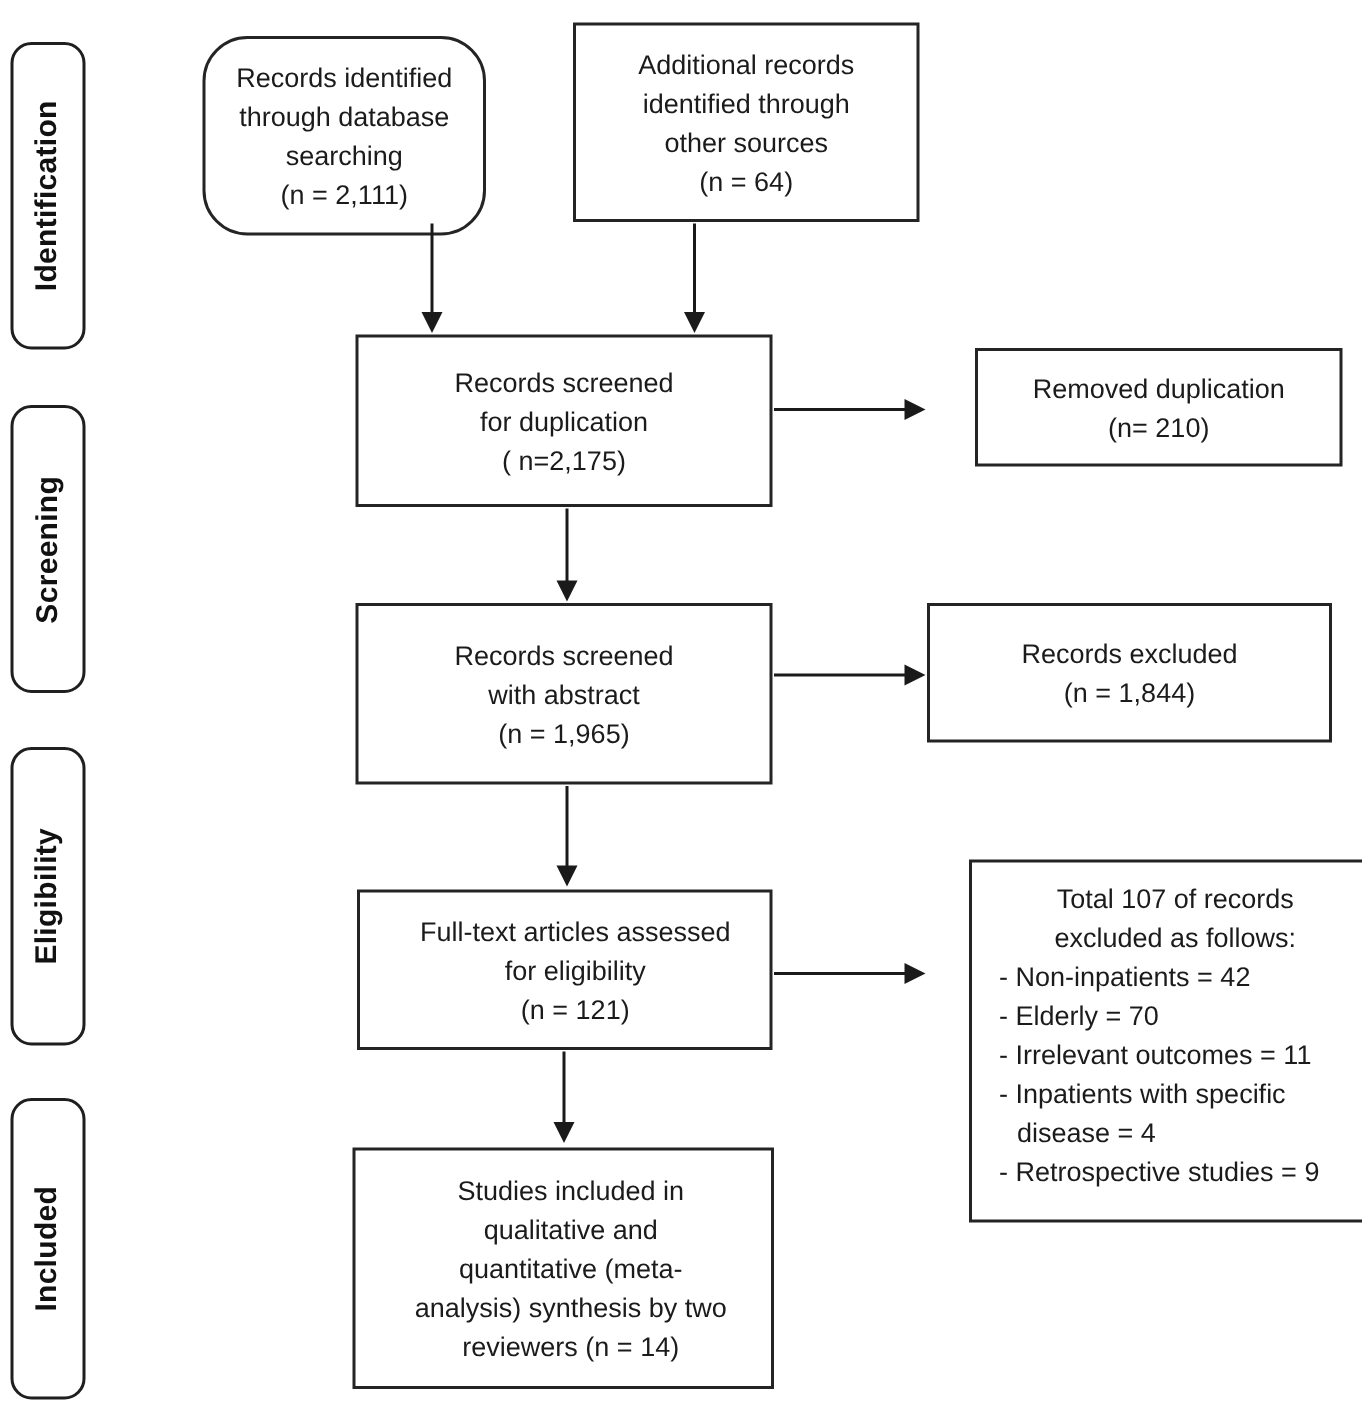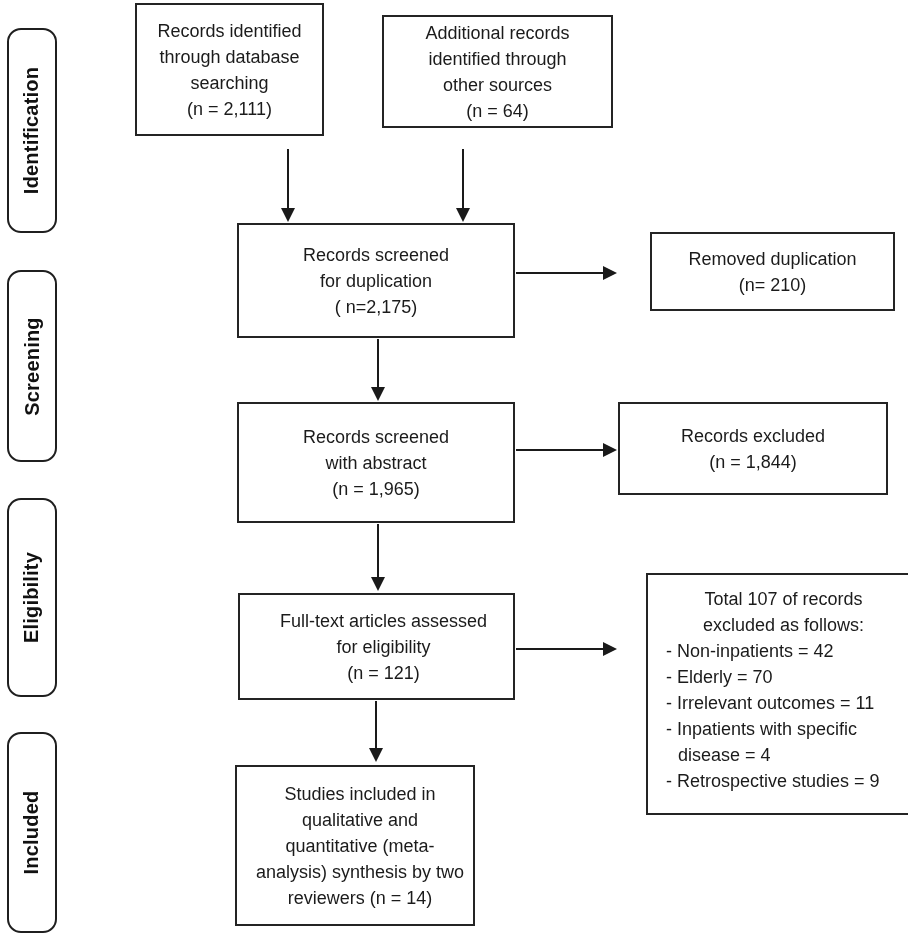--- a/index.html
+++ b/index.html
@@ -47,28 +47,28 @@
     box-sizing: border-box;
     display: flex;
     align-items: center;
     justify-content: center;
     text-align: center;
     font-size: 18px;
     line-height: 26px;
     white-space: pre-line;
     padding: 2px 6px;
   }
-  #box-db        { left: 135px; top: 3px;  width: 189px; height: 133px; }
-  #box-other     { left: 382px; top: 15px;  width: 231px; height: 113px; }
+  #box-db        { left: 135px; top: 24px;  width: 189px; height: 133px; border-radius: 30px; }
+  #box-other     { left: 382px; top: 15px;  width: 231px; height: 133px; }
   #box-dup       { left: 237px; top: 223px; width: 278px; height: 115px; }
   #box-removed   { left: 650px; top: 232px; width: 245px; height: 79px;  }
   #box-abstract  { left: 237px; top: 402px; width: 278px; height: 121px; }
   #box-excluded  { left: 618px; top: 402px; width: 270px; height: 93px;  }
   #box-fulltext  { left: 238px; top: 593px; width: 277px; height: 107px; padding-left: 20px; }
-  #box-included  { left: 235px; top: 765px; width: 240px; height: 161px; padding-left: 16px; }
+  #box-included  { left: 235px; top: 765px; width: 281px; height: 161px; padding-left: 16px; }
 
   
   #box-excl-detail {
     position: absolute;
     left: 646px; top: 573px; width: 275px; height: 242px;
     border: 2px solid #242424;
     background: #ffffff;
     box-sizing: border-box;
     font-size: 18px;
     line-height: 26px;

